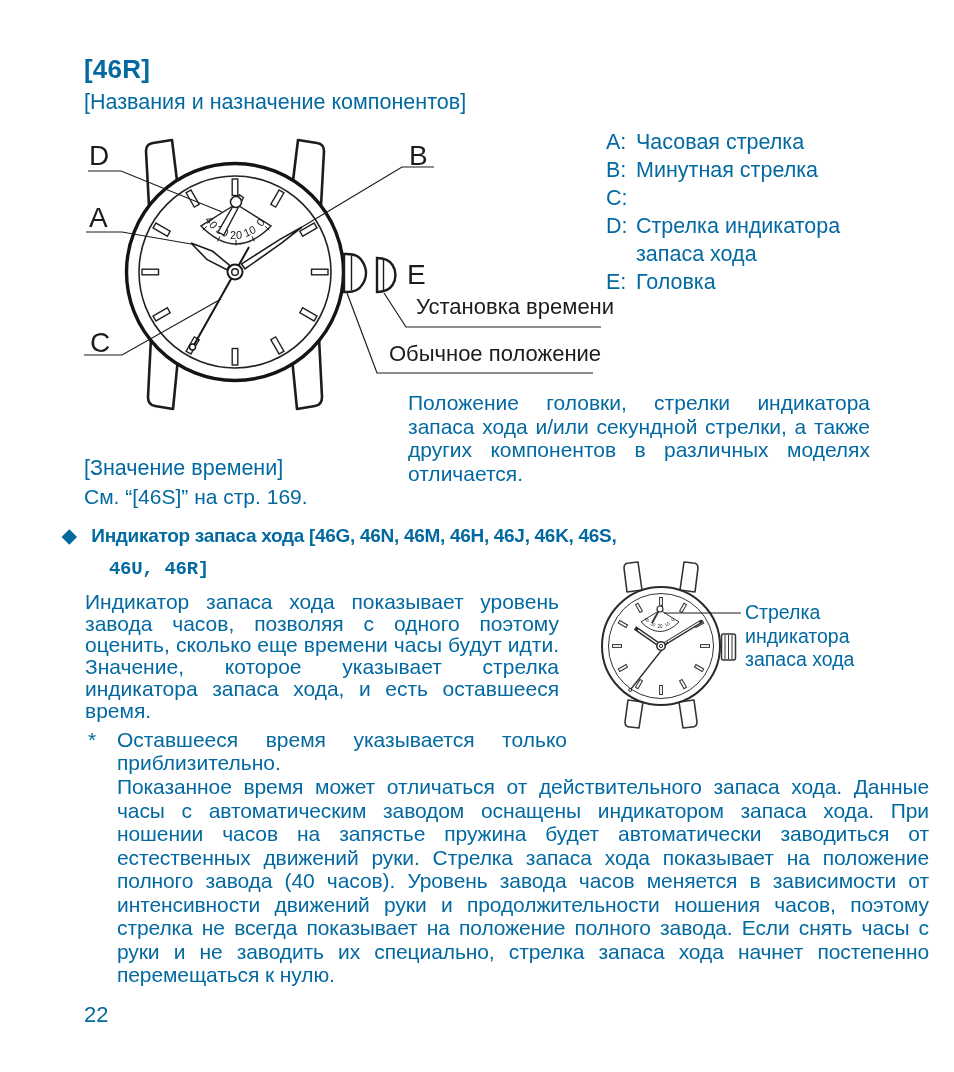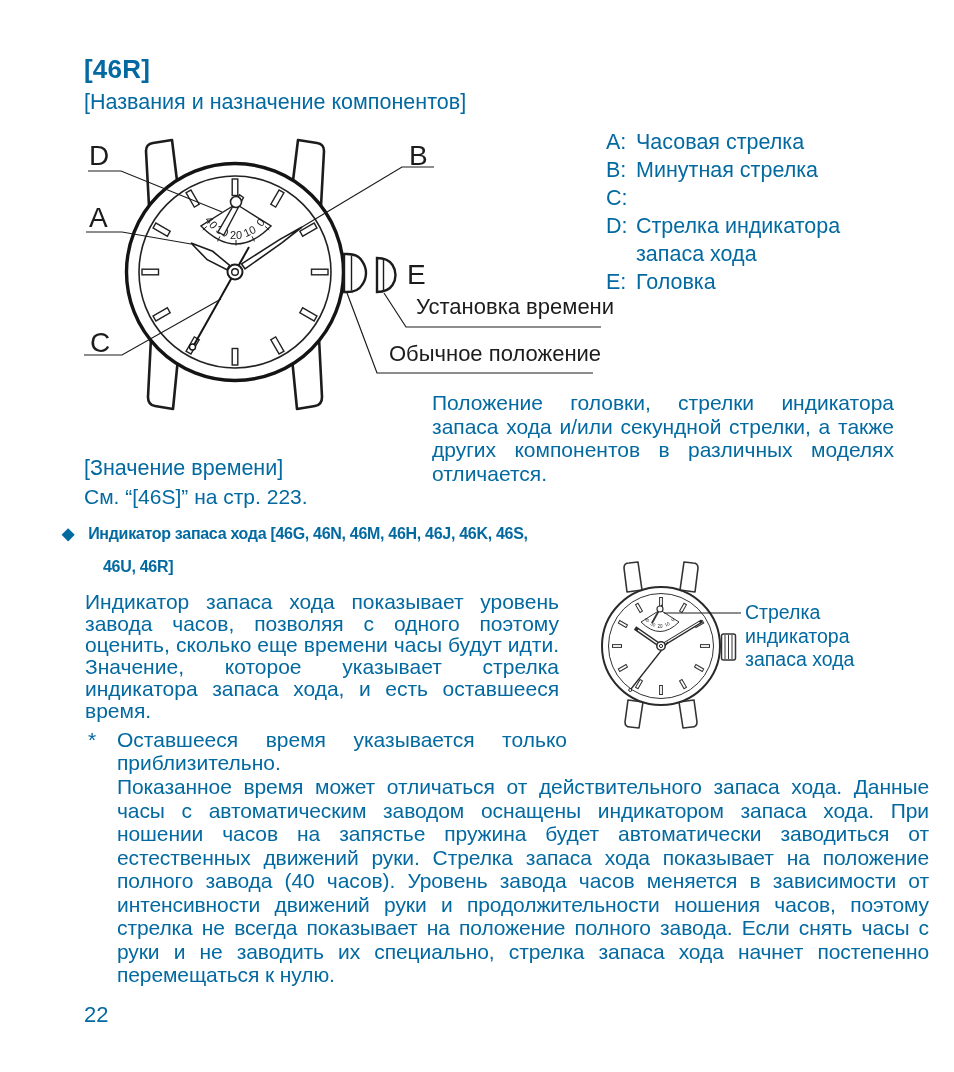--- a/index.html
+++ b/index.html
@@ -7,21 +7,21 @@
         font-family:"Liberation Sans", sans-serif;color:#0369a1;}
   .abs{position:absolute;}
   .jst{text-align:justify;}
   .t21{font-size:21px;line-height:23.5px;}
   .h1{font-size:26px;font-weight:bold;letter-spacing:0.2px;}
   .h2{font-size:21.5px;font-weight:normal;}
   .complist{font-size:21.5px;line-height:28px;}
   .comprow{display:flex;}
   .compkey{flex:0 0 30px;}
   .complabel{flex:1;}
-  .sechead{font-size:16px;font-weight:bold;letter-spacing:-0.3px;white-space:nowrap;}
+  .sechead{font-size:19px;font-weight:bold;letter-spacing:-0.3px;white-space:nowrap;}
   svg text{font-family:"Liberation Sans", sans-serif;fill:#1c1c1c;}
   .wline{stroke:#1c1c1c;fill:none;}
 </style>
 </head>
 <body>
 
 <div class="page">
 
   <div class="abs h1" style="left:84px;top:54px;">[46R]</div>
   <div class="abs h2" style="left:84px;top:90px;">[Названия и назначение компонентов]</div>
@@ -125,30 +125,30 @@
     <div class="comprow">
         <span class="compkey">D:</span>
         <span class="complabel">Стрелка индикатора запаса хода</span>
       </div>
     <div class="comprow">
         <span class="compkey">E:</span>
         <span class="complabel">Головка</span>
       </div>
   </div>
 
-  <div class="abs t21 jst" style="left:432px;top:391px;width:462px;">Положение головки, стрелки индикатора запаса хода и/или секундной стрелки, а также других компонентов в различных моделях отличается.</div>
+  <div class="abs t21 jst" style="left:408px;top:391px;width:462px;">Положение головки, стрелки индикатора запаса хода и/или секундной стрелки, а также других компонентов в различных моделях отличается.</div>
 
   <div class="abs h2" style="left:84px;top:456px;">[Значение времени]</div>
-  <div class="abs" style="left:84px;top:485px;font-size:21px;">См. “[46S]” на стр. 223.</div>
+  <div class="abs" style="left:84px;top:485px;font-size:21px;">См. “[46S]” на стр. 169.</div>
 
   <div class="abs sechead" style="left:62px;top:524px;">
     <span>◆</span>
     <span style="margin-left:10px;">Индикатор запаса хода [46G, 46N, 46M, 46H, 46J, 46K, 46S,</span>
   </div>
-  <div class="abs sechead" style="left:103px;top:558px;">46U, 46R]</div>
+  <div class="abs sechead" style="left:109px;top:558px;font-family:Liberation Mono, monospace;">46U, 46R]</div>
 
   <div class="abs jst" style="left:85px;top:591px;width:474px;font-size:21px;line-height:21.7px;">Индикатор запаса хода показывает уровень завода часов, позволяя с одного поэтому оценить, сколько еще времени часы будут идти. Значение, которое указывает стрелка индикатора запаса хода, и есть оставшееся время.</div>
 
   <svg class="abs" style="left:585px;top:555px;" width="369" height="205" viewBox="585 555 369 205">
     <g fill="#fff" stroke="#333" stroke-width="1.6" stroke-linejoin="round">
       <path d="M 627,592 L 624,568 Q 624,563 629,563 L 638,562 L 642,590 Z"></path>
       <path d="M 695,592 L 698,568 Q 698,563 693,563 L 684,562 L 680,590 Z"></path>
       <path d="M 628,700 L 625,722 Q 625,727 630,727 L 639,728 L 643,702 Z"></path>
       <path d="M 694,700 L 697,722 Q 697,727 692,727 L 683,728 L 679,702 Z"></path>
     </g>

